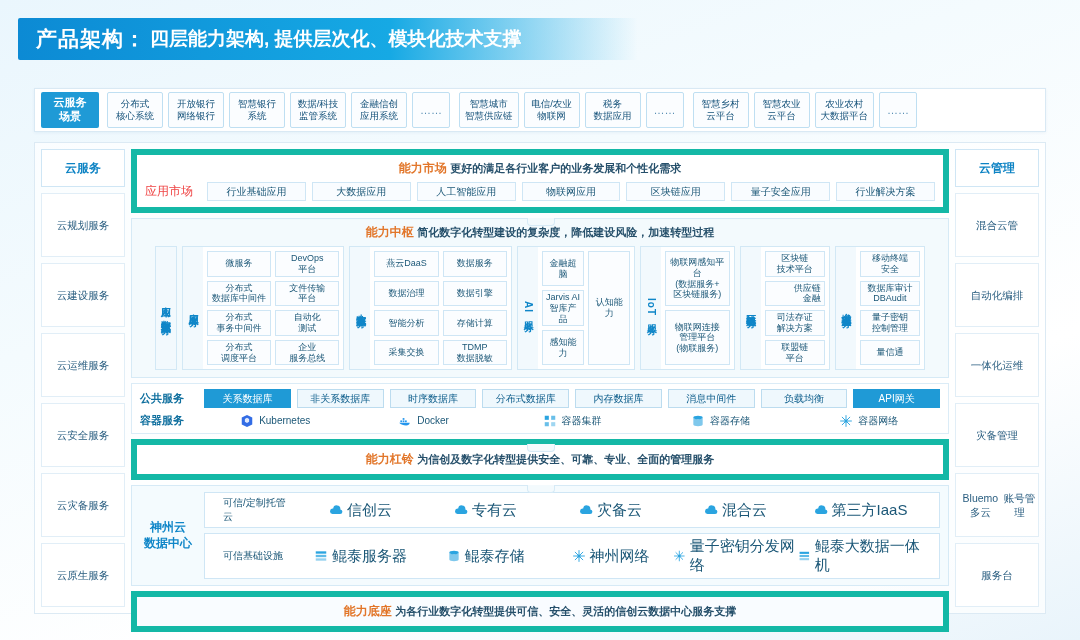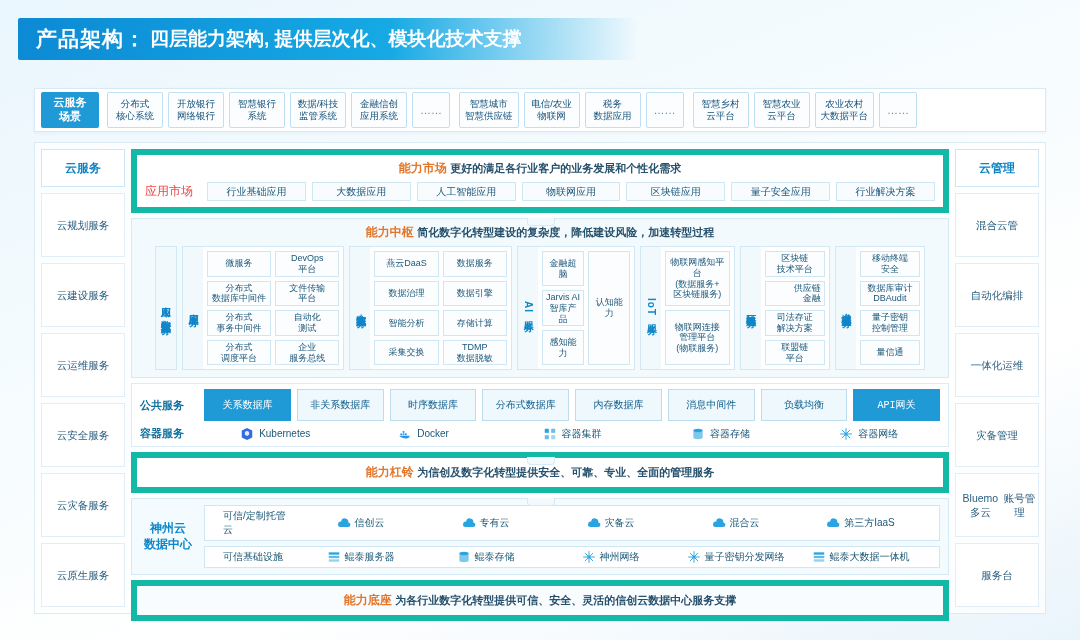--- a/index.html
+++ b/index.html
@@ -72,35 +72,35 @@
   .applabel { width:22px; background:#f2f9fd; color:#0f86c8; font-size:10px; font-weight:bold;
               display:flex; align-items:center; justify-content:center; }
   .applabel span { writing-mode:vertical-rl; letter-spacing:1px; line-height:1.1; }
 
   
   .pub { background:#ffffff; border:1px solid #dbecf7; padding:5px 8px; }
   .pub-row { display:flex; align-items:center; gap:6px; }
   .pub-row + .pub-row { margin-top:5px; }
   .pub-label { color:#0f6f9e; font-size:11px; font-weight:bold; width:58px; flex:none; }
   .pub-chip { flex:1; border:1px solid #bcdcef; background:#eff8fd; color:#0e5e8c; font-size:10px;
-              height:32px; display:flex; align-items:center; justify-content:center;font-family:Liberation Mono, monospace; }
+              height:19px; display:flex; align-items:center; justify-content:center; }
   .pub-chip.blue { background:#1f9ad6; border-color:#1f9ad6; color:#fff; }
   .pub-item { flex:1; display:flex; align-items:center; justify-content:center; gap:5px;
               font-size:10px; color:#1b5777; }
   .ico { width:14px; height:14px; display:inline-block; color:#2aa4e0; }
 
   
   .dc { background:#f4fbfe; border:1px solid #d6eaf6; padding:6px 8px; display:flex; gap:8px; align-items:center; }
   .dc-label { width:56px; color:#0f86c8; font-size:12px; font-weight:bold; text-align:center; line-height:1.3; flex:none; }
   .dc-rows { flex:1; }
   .dc-row { display:flex; align-items:center; gap:5px; border:1px solid #cfe6f5; background:#fff; padding:3px 16px; }
   .dc-row + .dc-row { margin-top:5px; }
   .dc-key { font-size:10px; color:#1b5777; width:72px; flex:none; padding-left:2px; }
   .dc-cell { flex:1; display:flex; align-items:center; justify-content:center; gap:4px;
-             font-size:10px; color:#1b5777; }
+             font-size:15px; color:#1b5777; }
 
   .notch { position:relative; }
   .notch:before { content:""; position:absolute; left:50%; top:-1px; width:26px; height:7px;
         margin-left:-13px; background:#f3fafd; border-left:1px solid #d6eaf6; border-right:1px solid #d6eaf6;
         border-bottom:1px solid #d6eaf6; border-radius:0 0 4px 4px; }
 </style>
 </head>
 <body>
 
 <div class="header">

